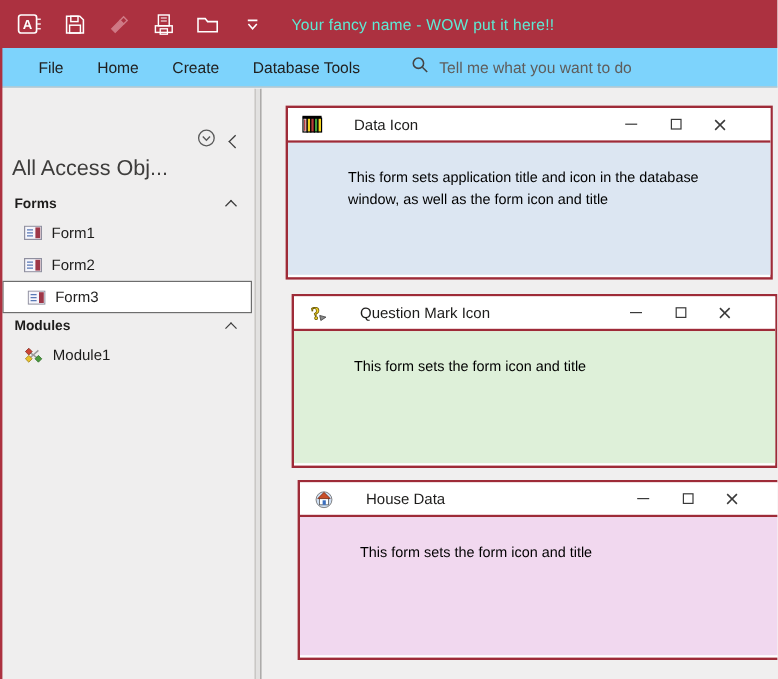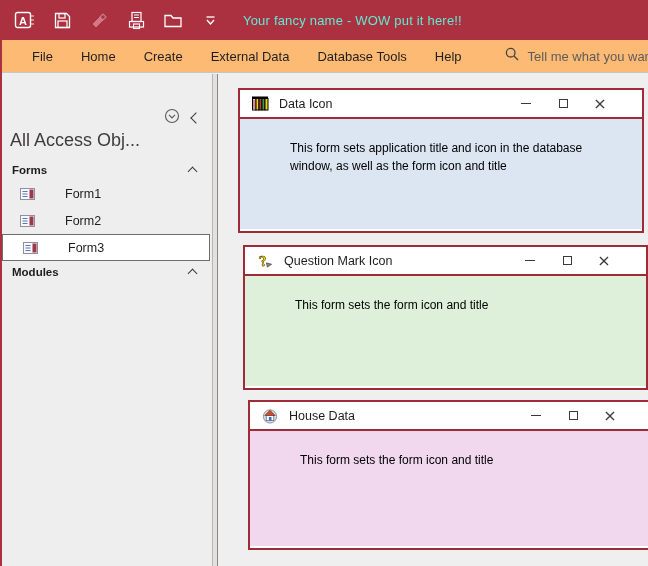--- a/index.html
+++ b/index.html
@@ -10,56 +10,56 @@
   html,body{width:648px;height:566px;overflow:hidden;}
   body{font-family:"Liberation Sans","DejaVu Sans",sans-serif;background:#f0efef;position:relative;}
 
   
   .titlebar{height:40px;background:var(--red);display:flex;align-items:center;padding-left:14px;}
   .qat{display:flex;align-items:center;gap:15px;}
   .qat-btn{width:22px;height:22px;display:flex;align-items:center;justify-content:center;}
   .app-title{color:#5eead4;font-size:13px;margin-left:22px;white-space:nowrap;letter-spacing:.2px;}
 
   
-  .menubar{height:33px;background:#fdba74;display:flex;align-items:center;border-bottom:1px solid #c8c6c4;padding-left:18px;}
+  .menubar{height:33px;background:#7dd3fc;display:flex;align-items:center;border-bottom:1px solid #c8c6c4;padding-left:18px;}
   .menu-item{font-size:13px;color:#201f1e;padding:7px 14px;cursor:default;white-space:nowrap;}
   .tellme{display:flex;align-items:center;margin-left:28px;white-space:nowrap;}
   .tellme-text{font-size:13px;color:#5f5d5b;margin-left:8px;}
 
   
   .workspace{position:absolute;top:74px;left:0;right:0;bottom:0;display:flex;}
   .left-red-edge{position:absolute;left:0;top:40px;bottom:0;width:2px;background:var(--red);z-index:5;}
 
   
   .navpane{width:212px;background:#efeeee;padding-top:6px;position:relative;flex:none;}
   .nav-header{display:flex;align-items:center;padding:4px 8px 8px 10px;}
   .nav-title{font-size:18px;color:#3e3d3c;flex:1;white-space:nowrap;overflow:hidden;margin-top:46px;}
   .nav-header-icons{display:flex;align-items:center;gap:12px;margin-right:4px;}
   .group-header{display:flex;align-items:center;padding:5px 10px 4px 12px;}
   .group-label{font-size:11.5px;font-weight:bold;color:#1d1c1b;flex:1;}
   .chev{width:7px;height:7px;border-left:1.6px solid #3a3a3a;border-top:1.6px solid #3a3a3a;transform:rotate(45deg);margin-right:6px;margin-top:3px;}
   .chev-left{width:8px;height:8px;border-left:1.6px solid #3a3a3a;border-bottom:1.6px solid #3a3a3a;transform:rotate(45deg);}
-  .nav-item{display:flex;align-items:center;height:27px;padding-left:17px;border:1px solid transparent;margin:0 2px;gap:22px;}
+  .nav-item{display:flex;align-items:center;height:27px;padding-left:17px;border:1px solid transparent;margin:0 2px;}
   .nav-item.selected{background:#ffffff;border:1px solid #6d6d6d;padding-left:20px;}
   .nav-item-label{font-size:12.5px;color:#1d1c1b;margin-left:8px;}
 
   
   .obj-form-icon{width:15px;height:12px;flex:none;}
   .obj-module-icon{width:16px;height:14px;flex:none;}
 
   
   .splitter{width:6px;background:#e2e1e0;border-left:1px solid #b8b6b4;border-right:1px solid #8a8886;flex:none;}
 
   
   .main{flex:1;position:relative;background:#f0efef;overflow:hidden;}
 
   
   .child{position:absolute;background:#ffffff;border:2px solid var(--win-border);}
   .child-titlebar{height:29px;display:flex;align-items:center;padding-left:11px;background:#ffffff;border-bottom:2px solid var(--win-border);}
-  .child-title{font-size:12.5px;color:#1d1c1b;margin-left:10px;flex:1;white-space:nowrap;}
+  .child-title{font-size:12.5px;color:#1d1c1b;margin-left:26px;flex:1;white-space:nowrap;}
   .child-controls{display:flex;align-items:center;gap:13px;padding-right:30px;}
   .ctrl{width:24px;height:20px;display:flex;align-items:center;justify-content:center;color:#3a3a3a;}
   .ctrl-min{width:10px;height:0;border-top:1.2px solid #3a3a3a;}
   .ctrl-max{width:9px;height:9px;border:1.2px solid #3a3a3a;}
   .ctrl-close{font-size:16px;line-height:1;color:#3a3a3a;font-family:"DejaVu Sans",sans-serif;}
   .child-body{height:calc(100% - 31px);padding:20px 20px 0 50px;}
   .child-body p{font-size:12px;color:#000;line-height:1.5;max-width:318px;}
 
   .w0{left:20px;top:14px;width:406px;height:145px;}
   .w1{left:25px;top:171px;width:405px;height:145px;}
@@ -112,23 +112,21 @@
       </svg>
     </span>
   </div>
   <span class="app-title">Your fancy name - WOW put it here!!</span>
 </div>
 
 <div class="menubar">
   <span class="menu-item">File</span>
   <span class="menu-item">Home</span>
   <span class="menu-item">Create</span>
-  <span class="menu-item">External Data</span>
   <span class="menu-item">Database Tools</span>
-  <span class="menu-item">Help</span>
   <div class="tellme">
     <span>
       <svg width="16" height="16" viewBox="0 0 16 16">
         <circle cx="6.7" cy="6.7" r="4.3" fill="none" stroke="#444" stroke-width="1.3"></circle>
         <path d="M10 10 L14 14" stroke="#444" stroke-width="1.3"></path>
       </svg>
     </span>
     <span class="tellme-text">Tell me what you want to do</span>
   </div>
 </div>
@@ -176,20 +174,29 @@
         <rect x="0.5" y="0.5" width="14" height="11" fill="#f6f6fc" stroke="#8f8f9f"></rect>
         <path d="M2.5 3.5 h5 M2.5 6 h5 M2.5 8.5 h5" stroke="#5a79b5" stroke-width="1"></path>
         <rect x="9.5" y="1.5" width="4" height="9" fill="#9e3748"></rect>
       </svg>
       <span class="nav-item-label">Form3</span>
     </div>
 
     <div class="group-header">
       <span class="group-label">Modules</span>
       <span class="chev"></span>
+    </div>
+    <div class="nav-item">
+      <svg class="obj-module-icon" viewBox="0 0 16 14">
+        <path d="M3 11 L12 3 M4 4 L12 10" stroke="#9a9a9a" stroke-width="1.2"></path>
+        <rect x="2" y="2" width="4" height="4" transform="rotate(45 4 4)" fill="#cc4433" stroke="#802a1f" stroke-width="0.6"></rect>
+        <rect x="10" y="8" width="4" height="4" transform="rotate(45 12 10)" fill="#4a9a3f" stroke="#2f6b27" stroke-width="0.6"></rect>
+        <rect x="2" y="8" width="4" height="4" transform="rotate(45 4 10)" fill="#e8c22f" stroke="#9a7d14" stroke-width="0.6"></rect>
+      </svg>
+      <span class="nav-item-label">Module1</span>
     </div>
   </div>
 
   <div class="splitter"></div>
 
   <div class="main">
 
     <div class="child w0">
       <div class="child-titlebar">
         <svg class="win-icon" viewBox="0 0 18 16">

